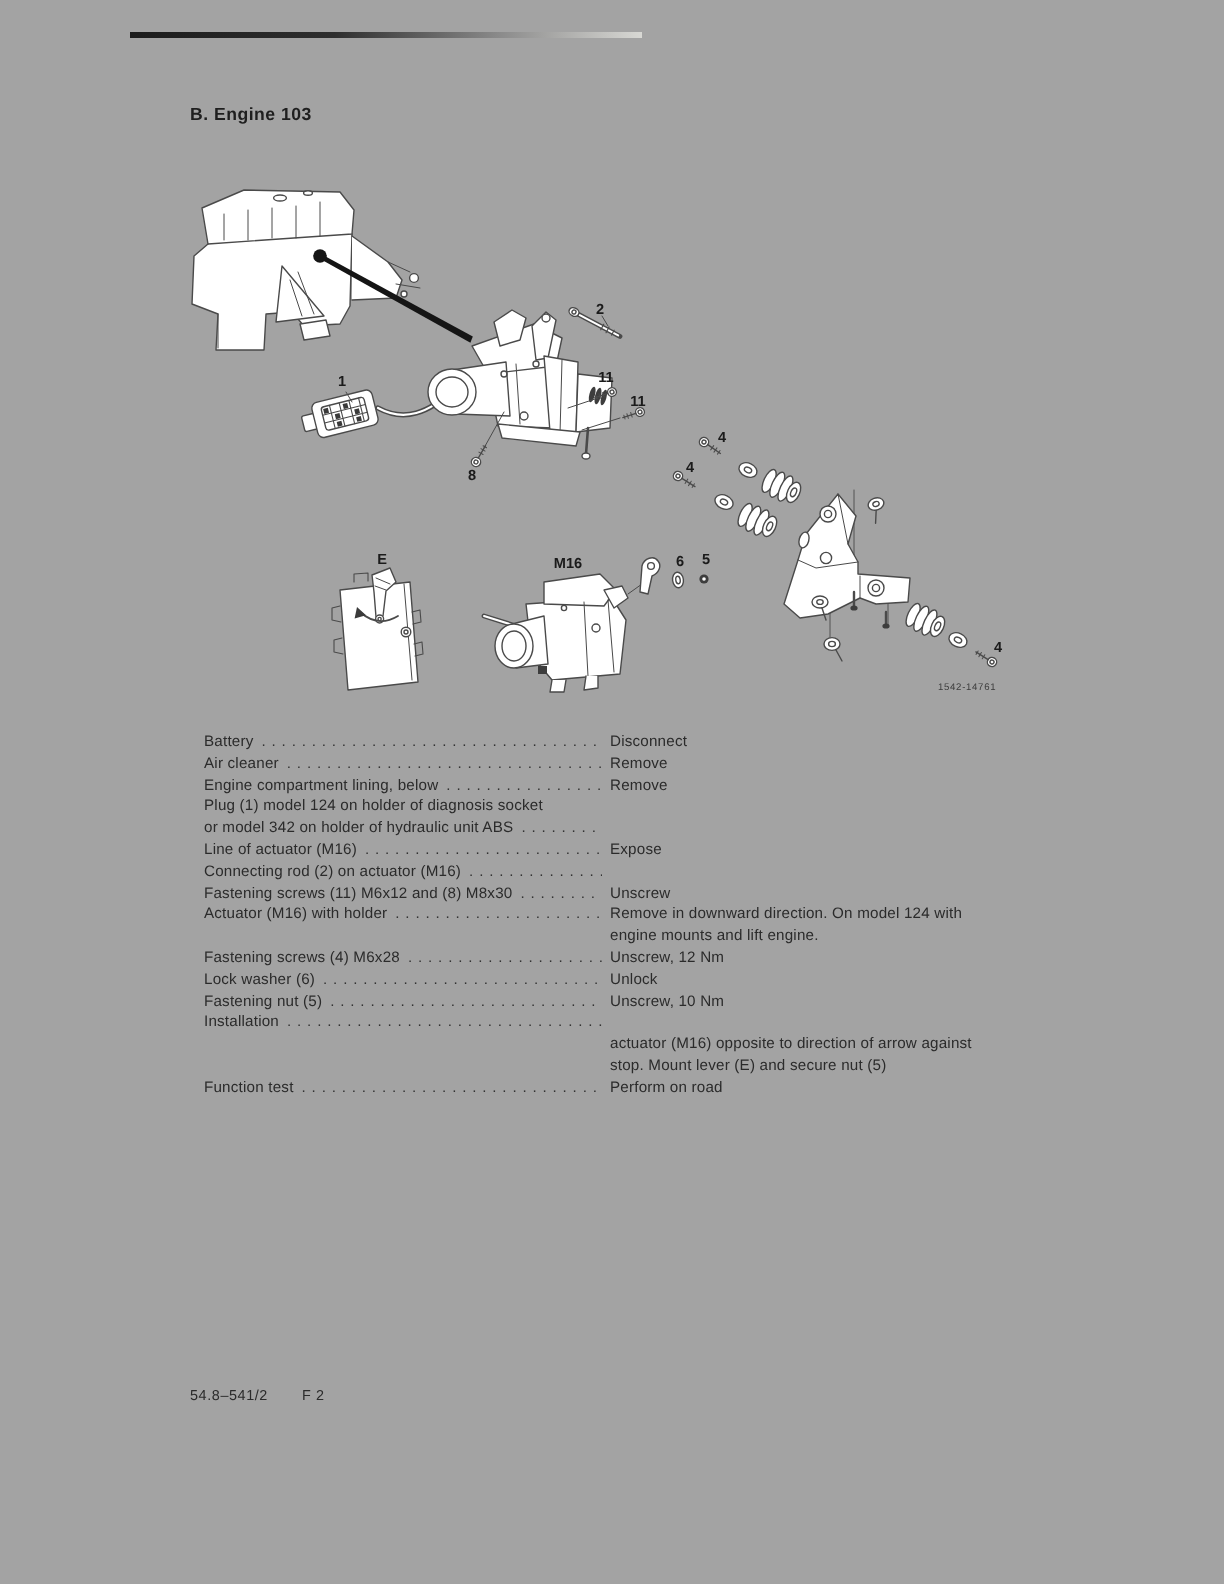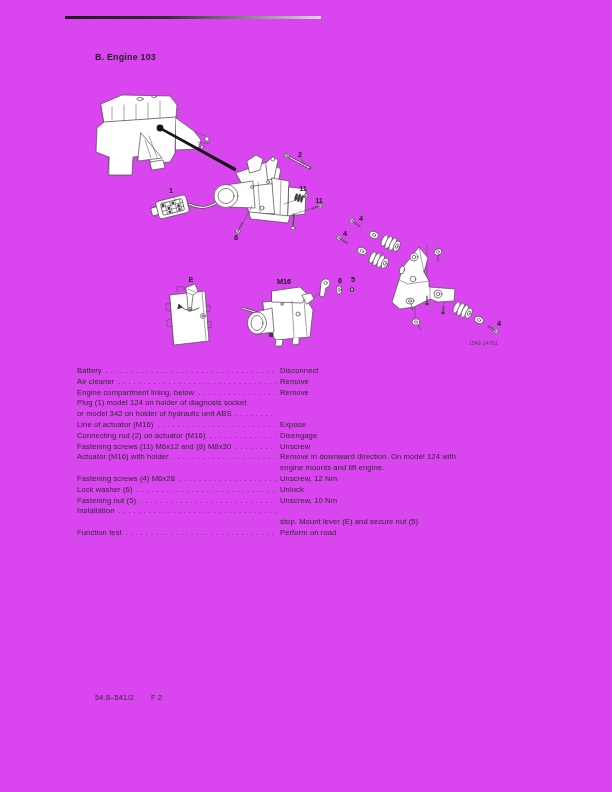--- a/index.html
+++ b/index.html
@@ -1,35 +1,35 @@
 <!DOCTYPE html>
 <html><head>
 <meta charset="utf-8">
 <style>
   html,body{margin:0;padding:0;background:#e8e8e6;}
   .page{
     position:relative;width:612px;height:792px;margin:0 auto;
-    background:#d946ef;overflow:hidden;
+    background:#a3a3a3;overflow:hidden;
     font-family:"Liberation Sans",sans-serif;color:#262626;
   }
   .top-rule{
     position:absolute;left:65px;top:16px;width:256px;height:2.6px;
     background:linear-gradient(to right,#1c1c1c 0%,#2e2e2e 40%,#8a8a8a 72%,#d8d8d4 100%);
   }
   .page-title{
     position:absolute;left:95px;top:52px;margin:0;
     font-size:8.8px;font-weight:bold;letter-spacing:.25px;color:#1f1f1f;
   }
   .diagram{position:absolute;left:85px;top:80px;width:440px;height:275px;}
   .diagram svg{display:block;width:440px;height:275px;}
   svg text{font-family:"Liberation Sans",sans-serif;}
   .part-label{font-size:7.3px;font-weight:bold;fill:#1b1b1b;}
   .fig-num{font-size:4.8px;letter-spacing:.35px;fill:#3c3c3c;}
   .procedure{
-    position:absolute;left:77px;top:366px;width:420px;
+    position:absolute;left:102px;top:366px;width:420px;
     font-size:7.6px;line-height:10.8px;letter-spacing:.1px;color:#2b2b2b;
   }
   .proc-line{display:flex;}
   .proc-left{width:203px;display:flex;white-space:nowrap;overflow:hidden;flex:none;}
   .dot-leader{flex:1;overflow:hidden;white-space:nowrap;margin-left:4px;margin-right:4px;letter-spacing:.4px;color:#333;}
   .proc-right{flex:1;white-space:nowrap;overflow:hidden;}
   .page-footer{
     position:absolute;left:95px;top:693px;
     font-size:7.2px;letter-spacing:.3px;color:#2b2b2b;
   }
@@ -348,21 +348,20 @@
           </span>
           <span class="proc-right">Expose</span>
         </div>
       </div>
       <div class="proc-row">
         <div class="proc-line">
           <span class="proc-left">
             <span>Connecting rod (2) on actuator (M16)</span>
             <span class="dot-leader">. . . . . . . . . . . . . . . . . . . . . . . . . . . . . . . . . . . . . . . . . . . . . . . . . . . . . . . . . . . . . . . . . . . . . . . . . . . . . . . . . . . . . . . . . . </span>
           </span>
-          <span class="proc-right">Disengage</span>
         </div>
       </div>
       <div class="proc-row">
         <div class="proc-line">
           <span class="proc-left">
             <span>Fastening screws (11) M6x12 and (8) M8x30</span>
             <span class="dot-leader">. . . . . . . . . . . . . . . . . . . . . . . . . . . . . . . . . . . . . . . . . . . . . . . . . . . . . . . . . . . . . . . . . . . . . . . . . . . . . . . . . . . . . . . . . . </span>
           </span>
           <span class="proc-right">Unscrew</span>
         </div>
@@ -406,20 +405,24 @@
           </span>
           <span class="proc-right">Unscrew, 10 Nm</span>
         </div>
       </div>
       <div class="proc-row">
         <div class="proc-line">
           <span class="proc-left">
             <span>Installation</span>
             <span class="dot-leader">. . . . . . . . . . . . . . . . . . . . . . . . . . . . . . . . . . . . . . . . . . . . . . . . . . . . . . . . . . . . . . . . . . . . . . . . . . . . . . . . . . . . . . . . . . </span>
           </span>
+        </div>
+        <div class="proc-line">
+          <span class="proc-left"></span>
+          <span class="proc-right">actuator (M16) opposite to direction of arrow against</span>
         </div>
         <div class="proc-line">
           <span class="proc-left"></span>
           <span class="proc-right">stop. Mount lever (E) and secure nut (5)</span>
         </div>
       </div>
       <div class="proc-row">
         <div class="proc-line">
           <span class="proc-left">
             <span>Function test</span>

